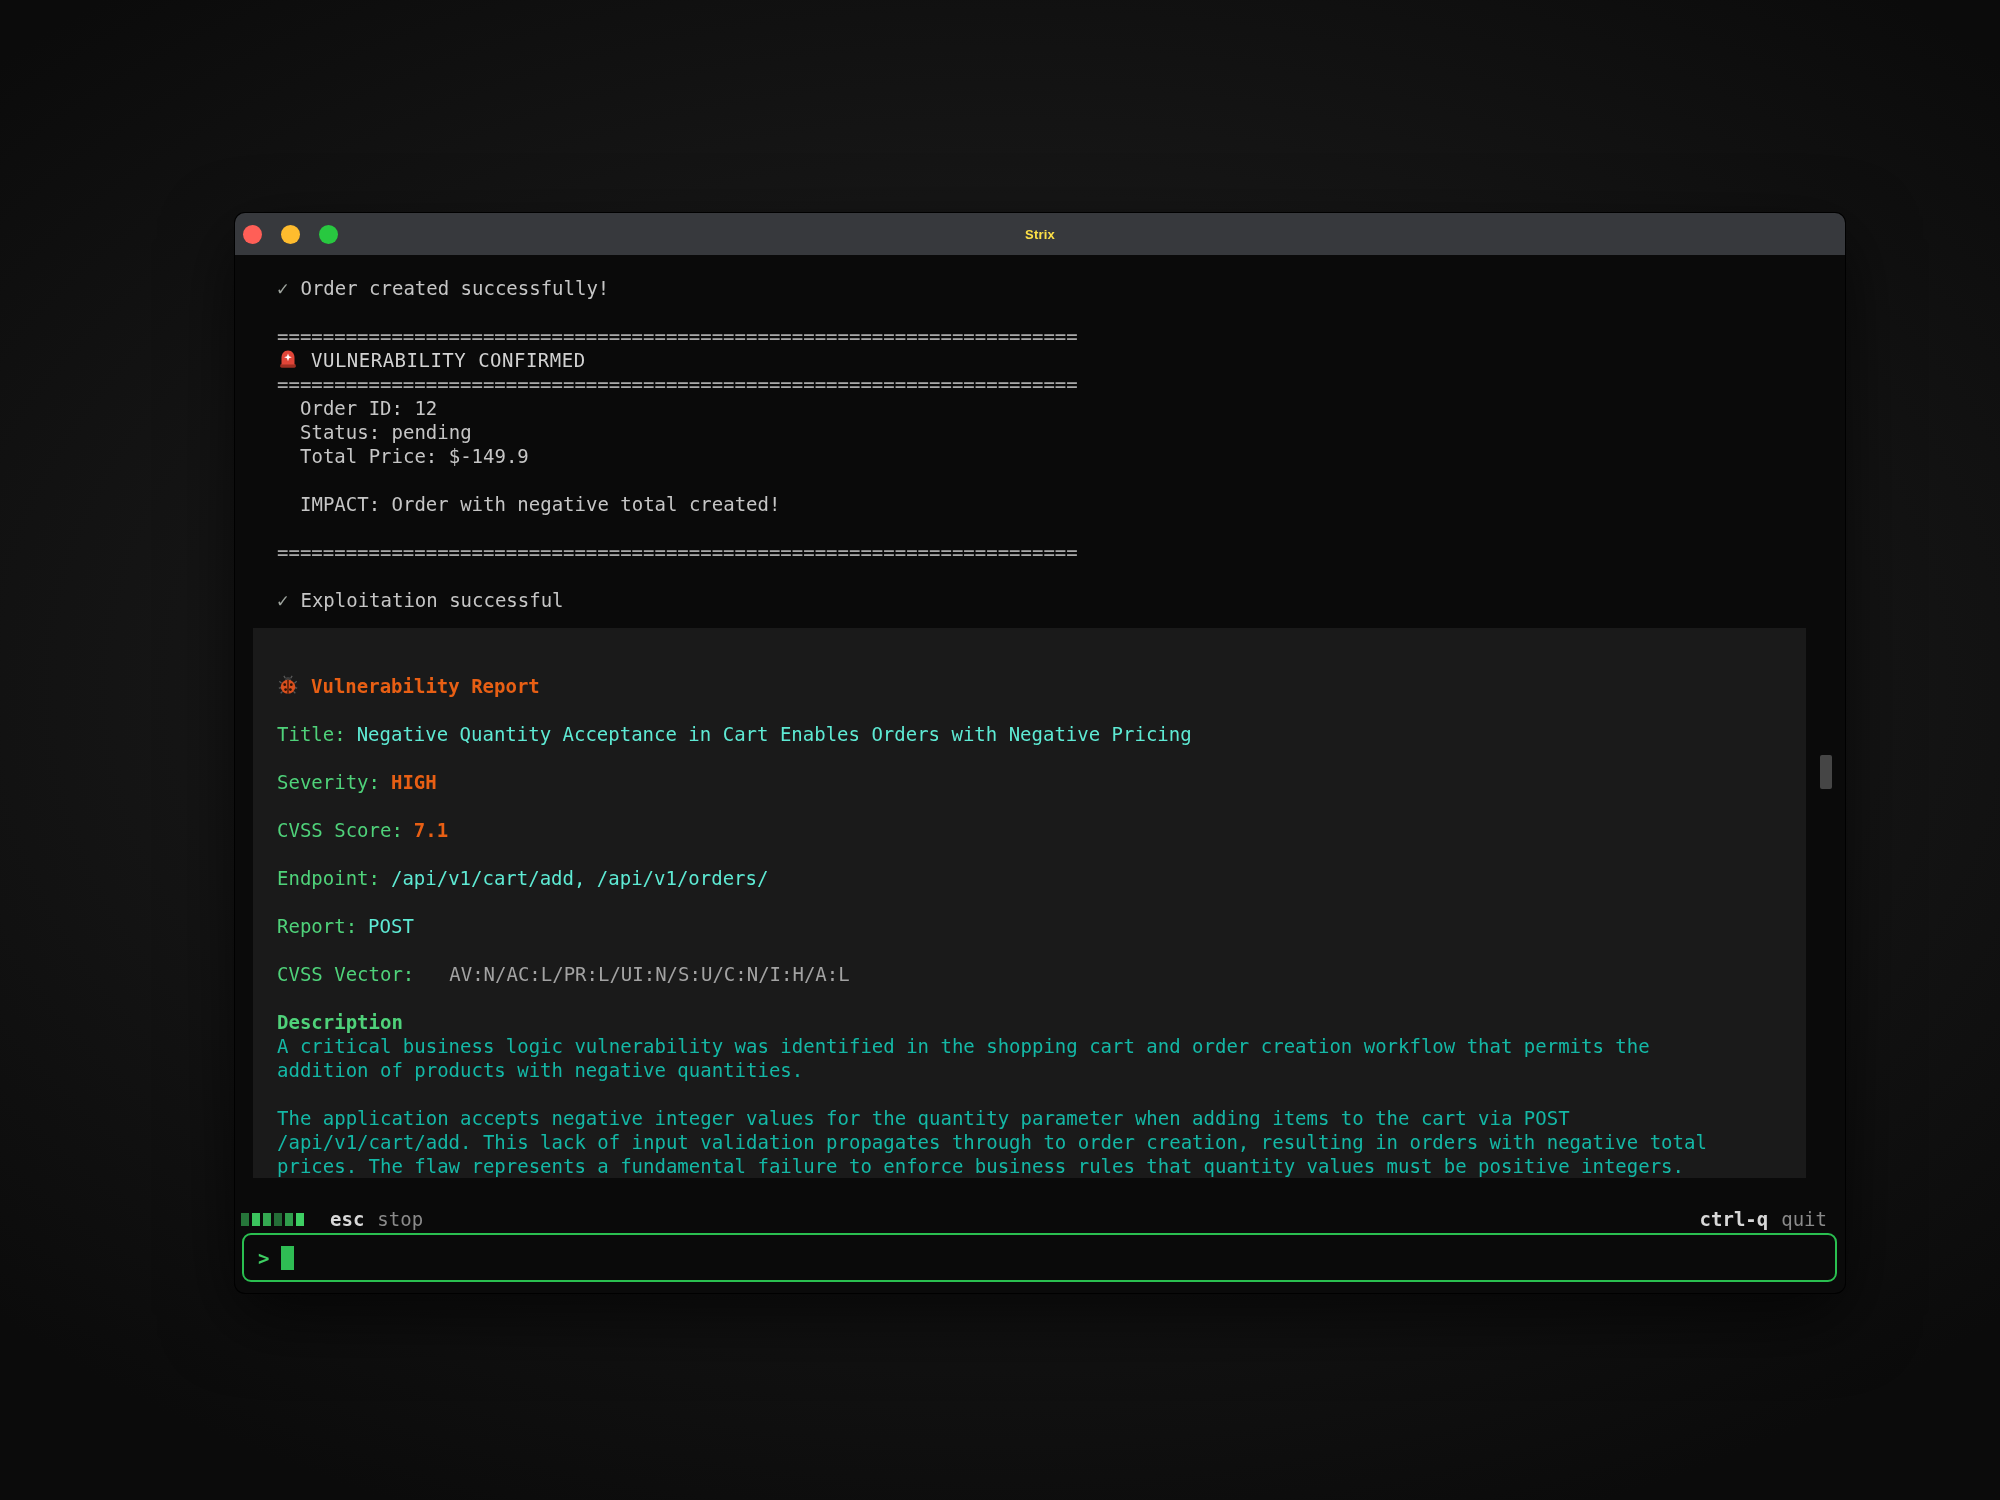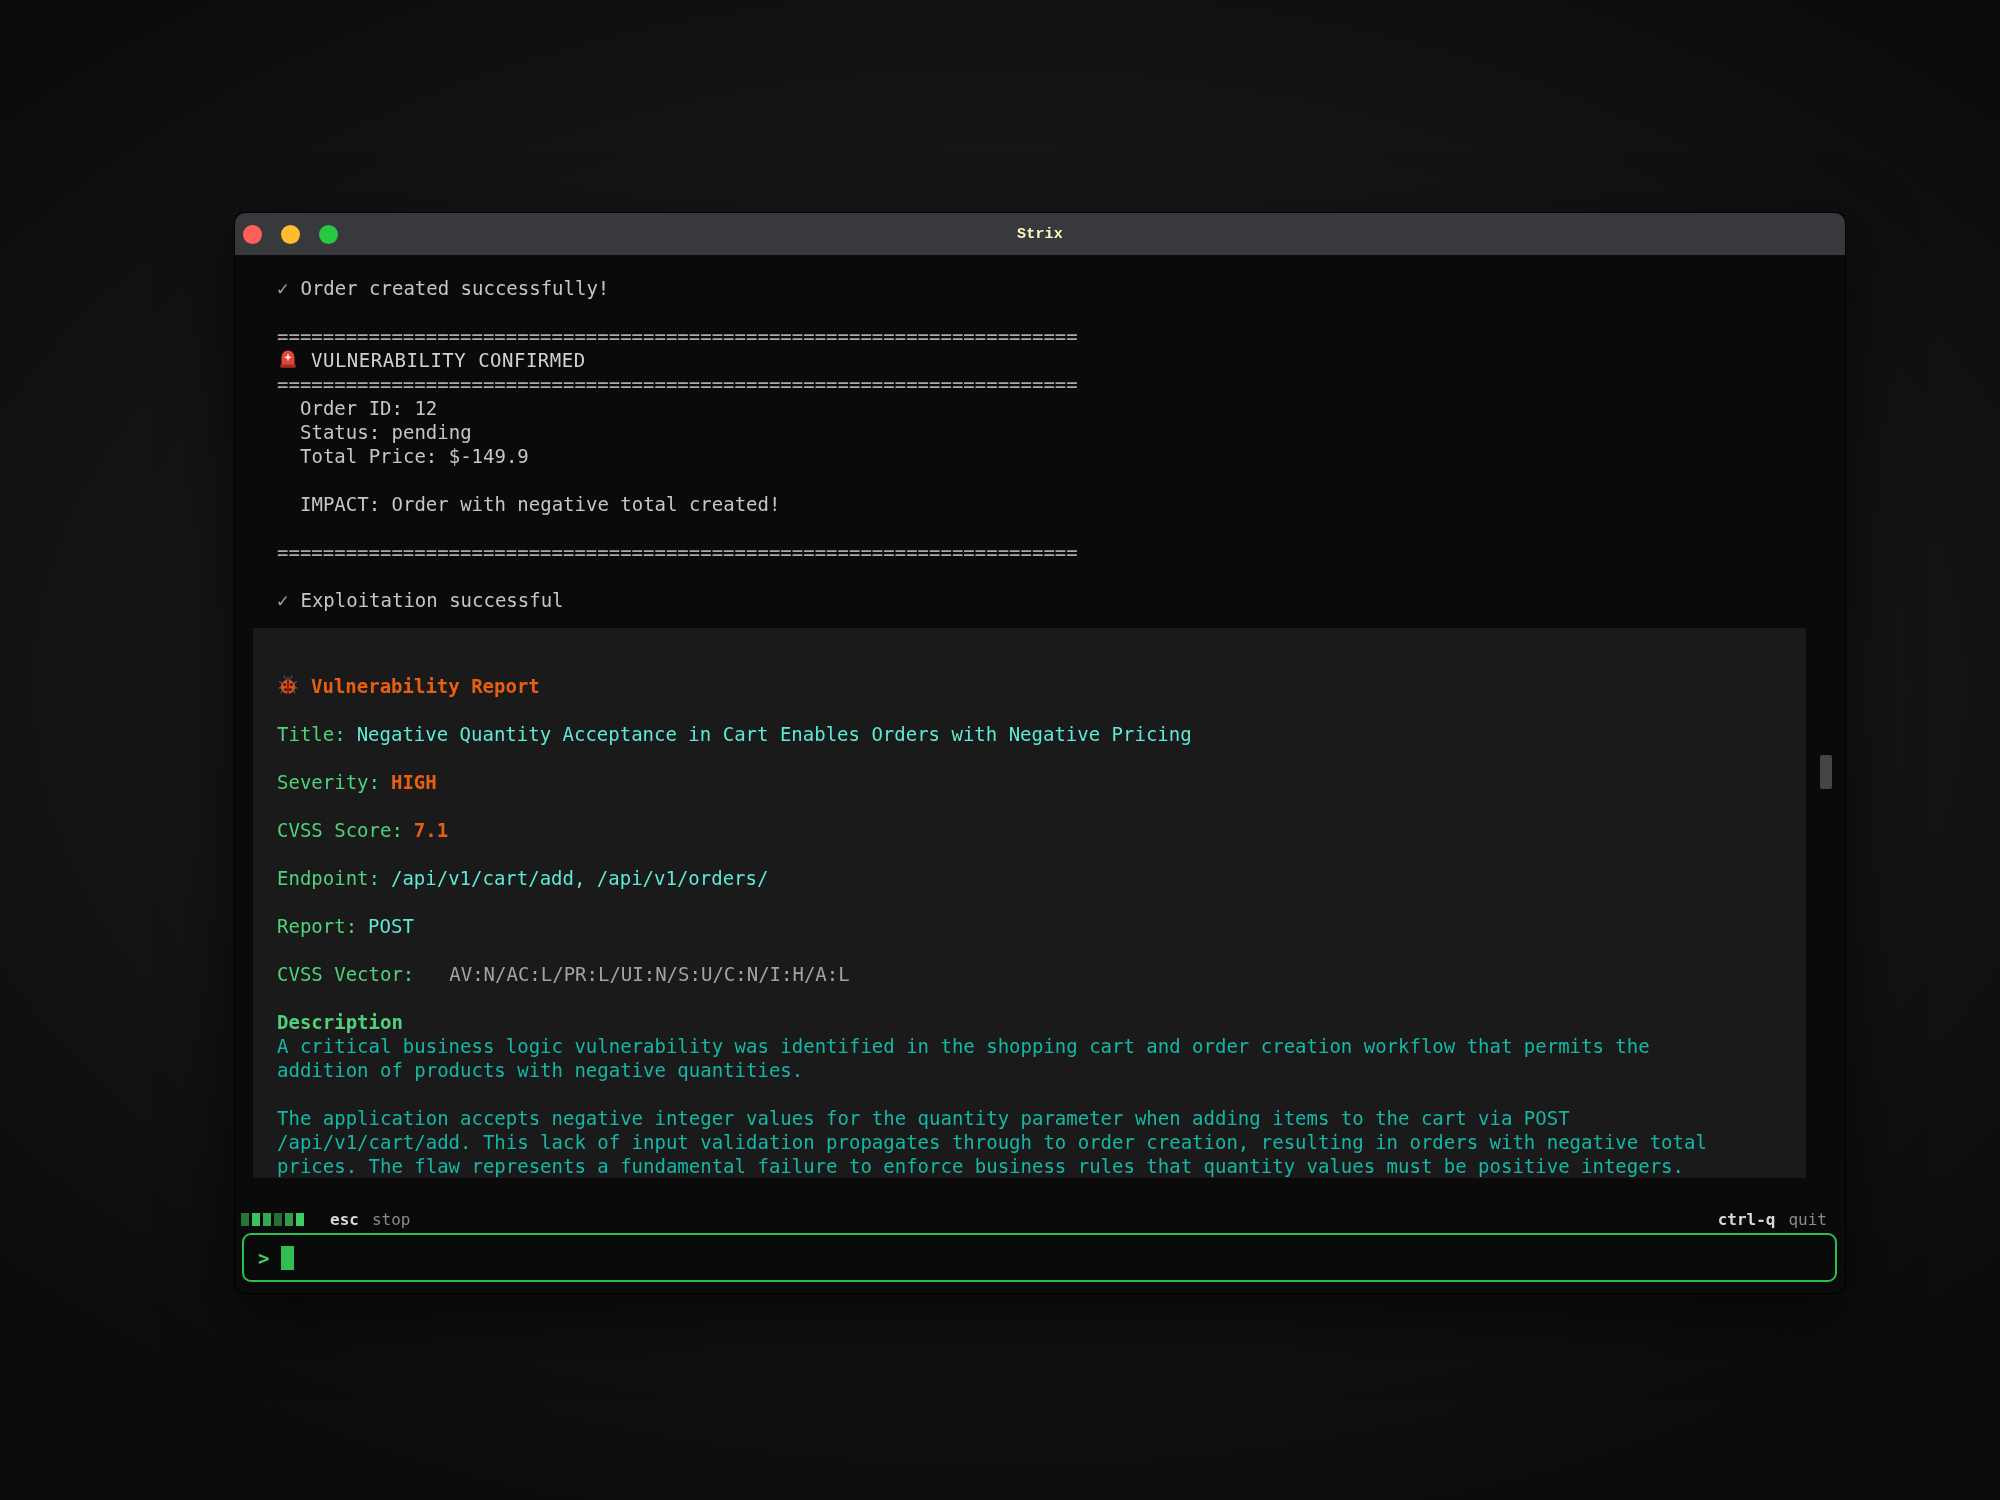--- a/index.html
+++ b/index.html
@@ -11,22 +11,22 @@
   .window {
     position: absolute; left: 235px; top: 213px; width: 1610px; height: 1080px;
     background: #0a0a0a; border-radius: 10px; overflow: hidden;
     box-shadow: 0 24px 70px rgba(0,0,0,0.65), 0 0 0 1px #000;
   }
   .titlebar {
     position: relative; height: 42px; background: #37393d;
     display: flex; align-items: center; justify-content: center;
   }
   .titlebar .title {
-    font-family: Liberation Mono, monospace; font-weight: bold;
-    font-size: 15px; color: #fef9c3; letter-spacing: 0.2px;
+    font-family: Liberation Sans, sans-serif; font-weight: bold;
+    font-size: 13px; color: #fde047; letter-spacing: 0.2px;
   }
   .lights { position: absolute; left: 8px; top: 0; height: 42px; display: flex; align-items: center; gap: 19px; }
   .light { width: 19px; height: 19px; border-radius: 50%; display: inline-block; }
   .light.red    { background: #ff5f57; }
   .light.yellow { background: #febc2e; }
   .light.green  { background: #28c840; }
 
   .content {
     position: absolute; top: 42px; left: 0; right: 0; bottom: 94px;
     padding: 21px 0 0 42px; overflow: hidden;
@@ -52,21 +52,21 @@
   .desc-heading { color: #4fd27a; font-weight: bold; }
   .desc-text { color: #14b8a6; }
 
   .scroll-thumb {
     position: absolute; right: 13px; top: 542px; width: 12px; height: 34px;
     background: #454545; border-radius: 2px;
   }
 
   .statusbar {
     position: absolute; left: 6px; right: 18px; bottom: 62px; height: 24px;
-    display: flex; align-items: center; font-size: 16px; color: #8a8a8a;
+    display: flex; align-items: center; font-size: 19px; color: #8a8a8a;
   }
   .spinner { display: flex; gap: 3px; align-items: center; margin-right: 26px; }
   .spinner .dot { width: 8px; height: 13px; background: #3ecf63; display: inline-block; }
   .spinner .dot:nth-child(1){ opacity: .55; } .spinner .dot:nth-child(2){ opacity: .95; }
   .spinner .dot:nth-child(3){ opacity: .8; }  .spinner .dot:nth-child(4){ opacity: .5; }
   .spinner .dot:nth-child(5){ opacity: .75; } .spinner .dot:nth-child(6){ opacity: 1; }
   .key { color: #d8d8d8; font-weight: bold; }
   .hint { color: #8a8a8a; margin-left: 13px; }
   .spacer { flex: 1; }
 

